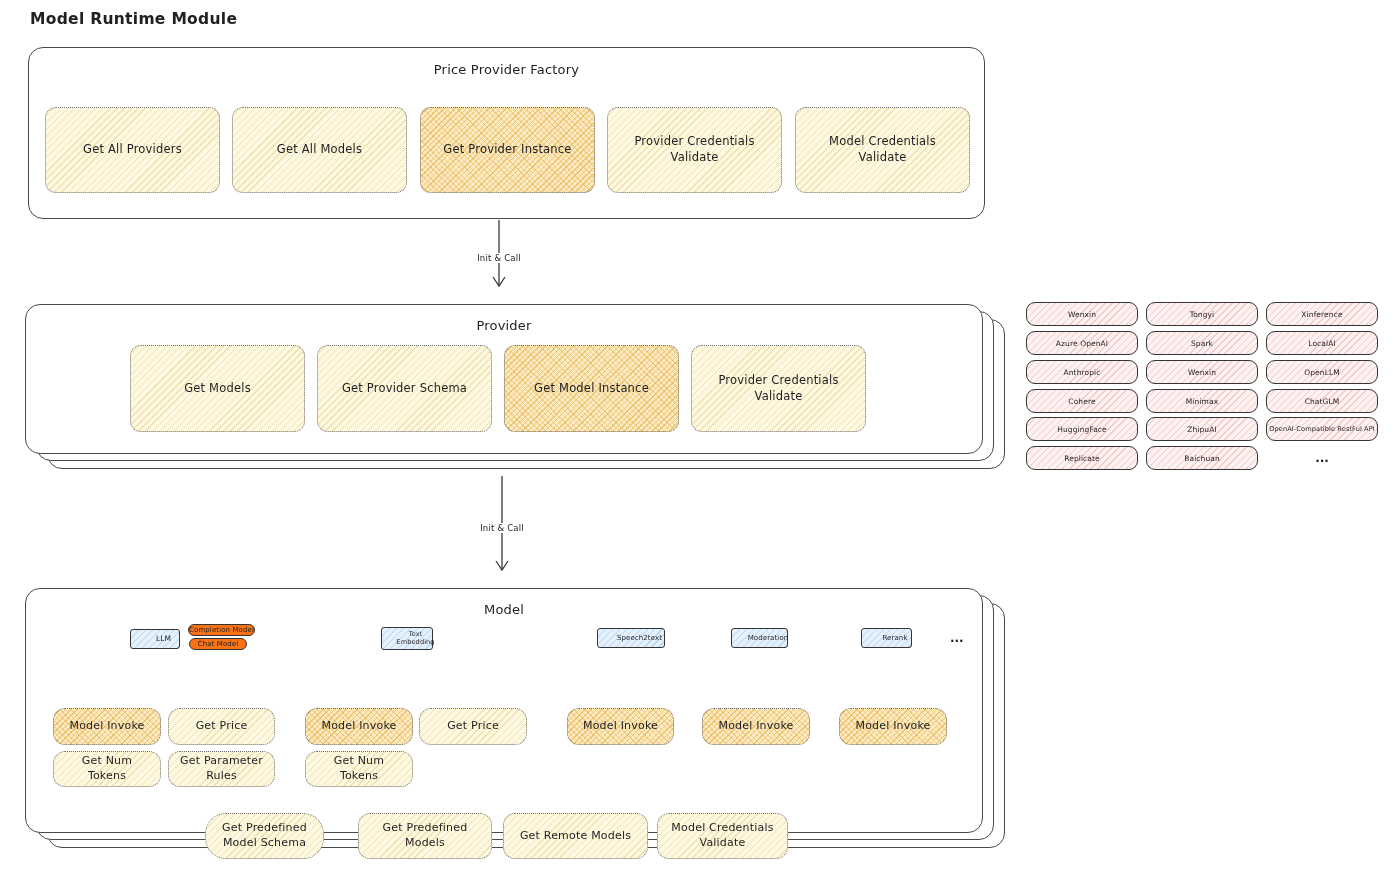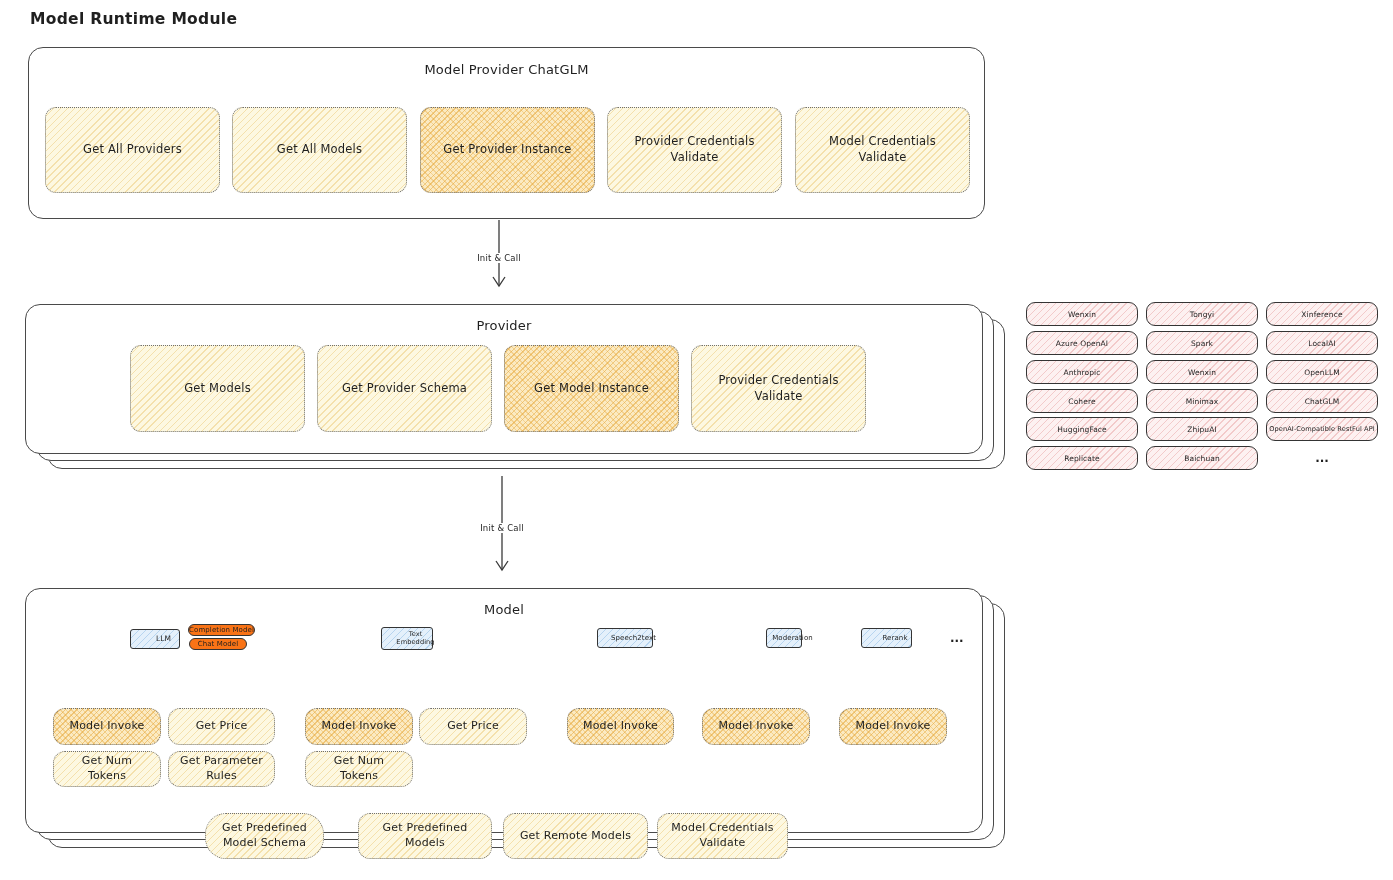--- a/index.html
+++ b/index.html
@@ -80,21 +80,21 @@
   }
 </style>
 </head>
 <body>
 
 <div class="canvas">
 
   <div class="page-title">Model Runtime Module</div>
 
   <div class="panel" style="left:28px; top:47px; width:957px; height:172px;"></div>
-  <div class="box-title" style="left:28px; top:62px; width:957px;">Model Provider ChatGLM</div>
+  <div class="box-title" style="left:28px; top:62px; width:957px;">Price Provider Factory</div>
 
   <div class="ybtn" style="left:45px; top:107px; width:175px; height:86px;">
     <span class="lbl">Get All Providers</span>
   </div>
   <div class="ybtn" style="left:232px; top:107px; width:175px; height:86px;">
     <span class="lbl">Get All Models</span>
   </div>
   <div class="ybtn hl" style="left:420px; top:107px; width:175px; height:86px;">
     <span class="lbl">Get Provider Instance</span>
   </div>
@@ -158,22 +158,22 @@
 
   <div class="panel layer" style="left:47px; top:603px; width:958px; height:245px;"></div>
   <div class="panel layer" style="left:36px; top:595px; width:958px; height:245px;"></div>
   <div class="panel" style="left:25px; top:588px; width:958px; height:245px;"></div>
   <div class="box-title" style="left:25px; top:602px; width:958px;">Model</div>
 
   <div class="bluetab" style="left:130px; top:629px; width:50px; height:20px;">LLM</div>
   <div class="whitetab" style="left:188px; top:624px; width:67px; height:12px;">Completion Model</div>
   <div class="whitetab" style="left:189px; top:638px; width:58px; height:12px;">Chat Model</div>
   <div class="bluetab" style="left:381px; top:627px; width:52px; height:23px; font-size:6.6px;">Text Embedding</div>
-  <div class="bluetab" style="left:597px; top:628px; width:56px; height:20px; font-size:7px;">Speech2text</div>
-  <div class="bluetab" style="left:731px; top:628px; width:36px; height:20px; font-size:7px;margin-left:35px;">Moderation</div>
+  <div class="bluetab" style="left:597px; top:628px; width:68px; height:20px; font-size:7px;">Speech2text</div>
+  <div class="bluetab" style="left:731px; top:628px; width:57px; height:20px; font-size:7px;">Moderation</div>
   <div class="bluetab" style="left:861px; top:628px; width:51px; height:20px; font-size:7px;">Rerank</div>
   <div class="model-more" style="left:950px; top:631px;">...</div>
 
   <div class="ybtn small hl" style="left:53px; top:661px; width:108px; height:37px;">
     <span class="lbl">Model Invoke</span>
   </div>
   <div class="ybtn small" style="left:168px; top:661px; width:107px; height:37px;">
     <span class="lbl">Get Price</span>
   </div>
   <div class="ybtn small" style="left:53px; top:704px; width:108px; height:36px;">

